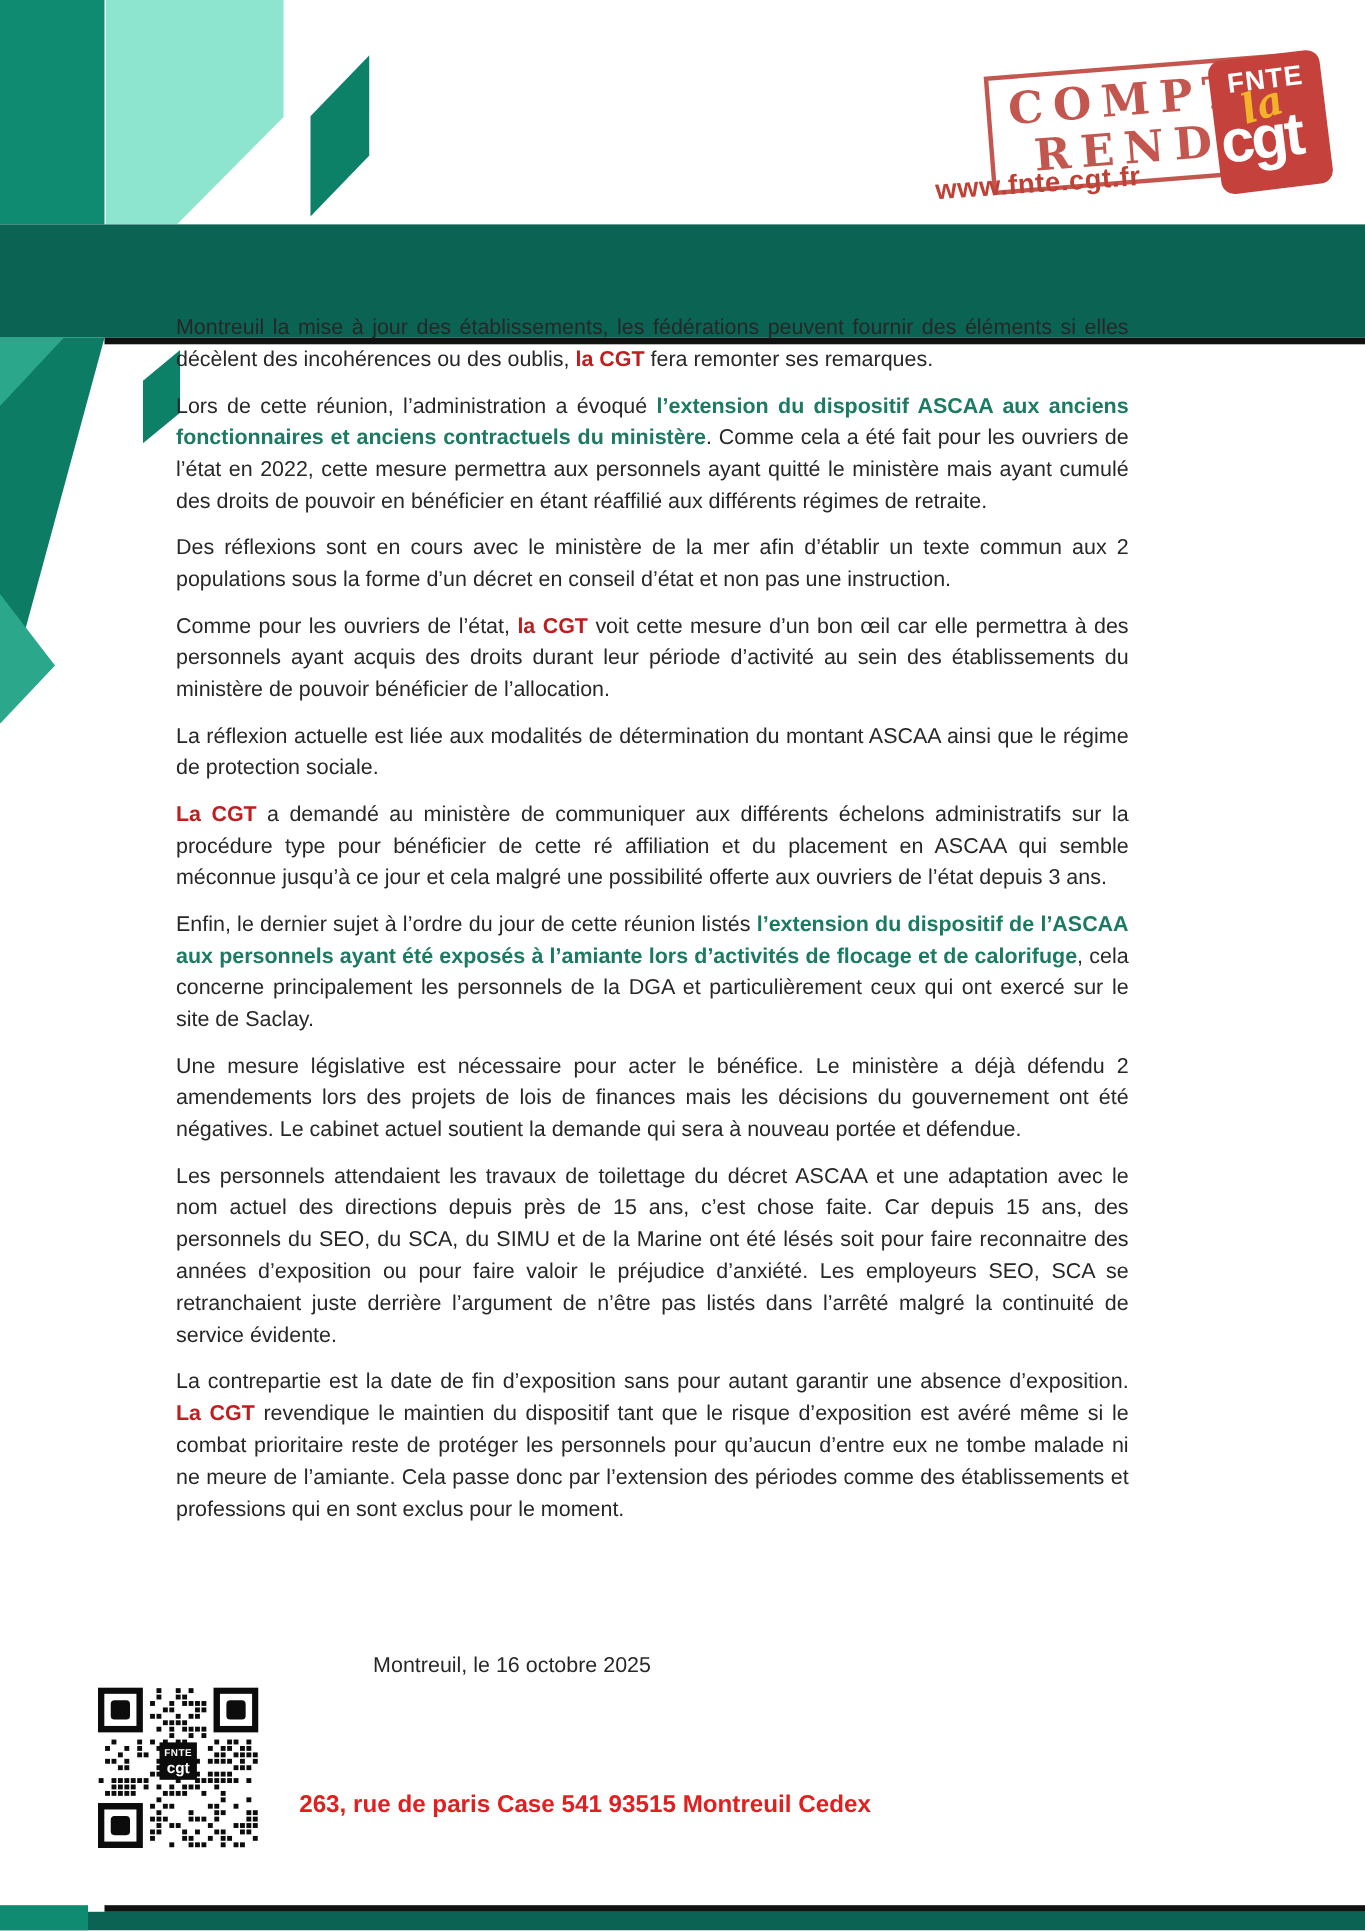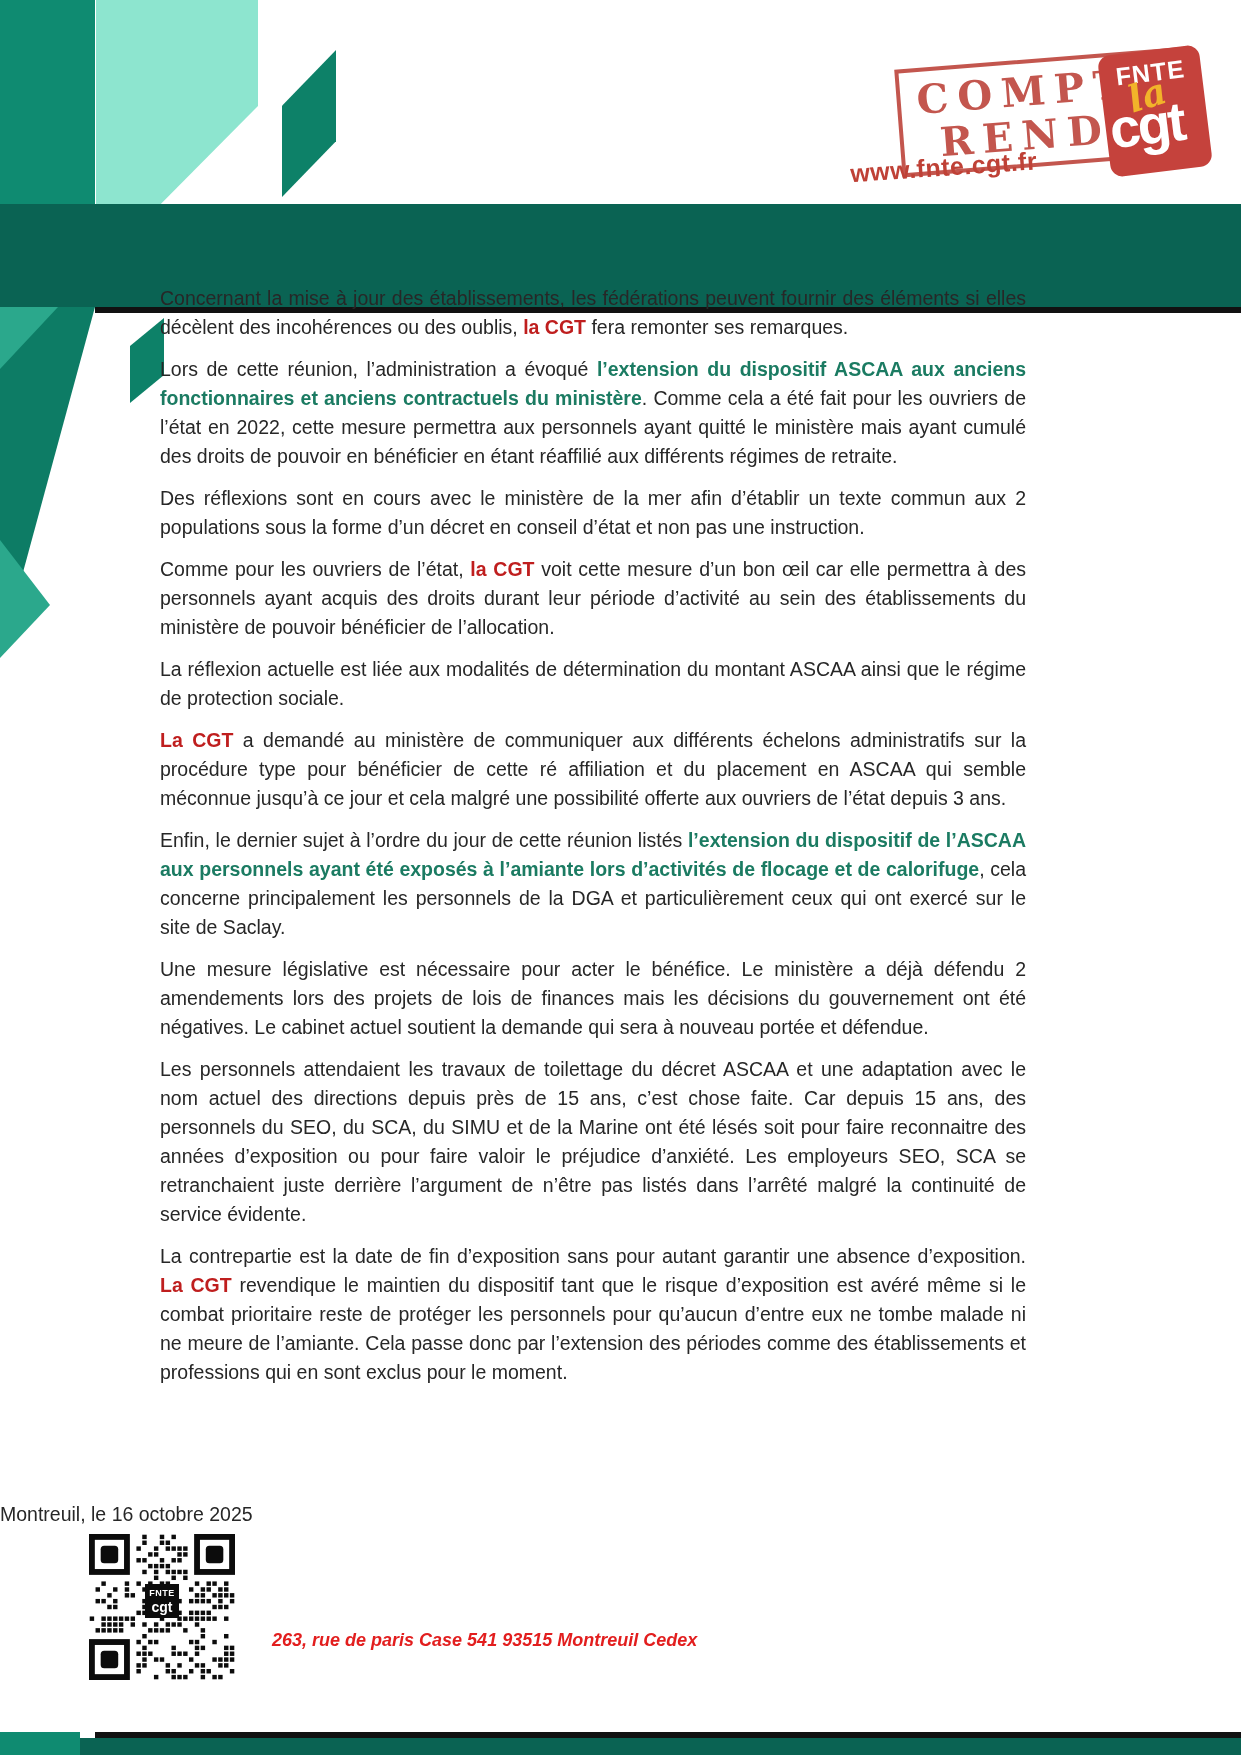--- a/index.html
+++ b/index.html
@@ -43,31 +43,31 @@
       font-weight:700;font-size:37px;transform:rotate(-10deg);}
   .fnte-cgt{position:absolute;top:44px;left:4px;width:140px;color:#fff;
       font-weight:900;font-size:55px;letter-spacing:-3px;line-height:60px;
       text-shadow:1px 0 #c5423c,-1px 0 #c5423c,0 1px #c5423c,0 -1px #c5423c;}
 
   
   .content{left:160px;top:284px;width:866px;}
   .content p{margin:0 0 13px 0;font-size:19.5px;line-height:29px;text-align:justify;}
   .run-red{color:#bf1e1e;font-weight:700;margin-top:44px;}
   .run-green{color:#1b7b62;font-weight:700;}
-  .dateline{left:0;top:1503px;width:931px;text-align:left;
+  .dateline{left:0;top:1503px;width:931px;text-align:center;
       font-size:19.5px;color:#272727;}
 
   
   .qr-box{left:83px;top:1528px;width:146px;height:146px;background:#fff;padding:6px;}
   .qr-logo{position:absolute;left:62px;top:56px;width:34px;height:34px;background:#0c0c0c;
       color:#fff;text-align:center;line-height:1;padding-top:5px;box-sizing:border-box;}
   .qr-logo .t1{font-size:9px;font-weight:700;letter-spacing:.5px;display:block;}
   .qr-logo .t2{font-size:14px;font-weight:900;display:block;margin-top:2px;}
-  .address{left:272px;top:1626px;color:#e21e1e;font-weight:700;font-size:18px;
-      line-height:28px;font-style:italic;}
+  .address{left:272px;top:1626px;color:#e21e1e;font-weight:700;font-size:22px;
+      line-height:28px;}
 </style>
 </head>
 <body>
 
 <div class="abs rect-left"></div>
 <div class="abs mint-shape"></div>
 <div class="abs para-top"></div>
 <div class="abs band-top"></div>
 <div class="abs strip-top"></div>
 <div class="abs wedge-left"></div>
@@ -83,21 +83,21 @@
   <div class="stamp-line">RENDU</div>
 </div>
 <div class="abs website">www.fnte.cgt.fr</div>
 <div class="abs fnte-logo">
   <span class="fnte-org">FNTE</span>
   <span class="fnte-la">la</span>
   <span class="fnte-cgt">cgt</span>
 </div>
 
 <div class="abs content">
-    <p><span>Concernant la mise à jour des établissements, les fédérations peuvent fournir des éléments si elles décèlent des incohérences ou des oublis, </span><span class="run-red">la CGT</span><span> fera remonter ses remarques.</span></p>
+    <p><span>Montreuil la mise à jour des établissements, les fédérations peuvent fournir des éléments si elles décèlent des incohérences ou des oublis, </span><span class="run-red">la CGT</span><span> fera remonter ses remarques.</span></p>
     <p><span>Lors de cette réunion, l’administration a évoqué </span><span class="run-green">l’extension du dispositif ASCAA aux anciens fonctionnaires et anciens contractuels du ministère</span><span>. Comme cela a été fait pour les ouvriers de l’état en 2022, cette mesure permettra aux personnels ayant quitté le ministère mais ayant cumulé des droits de pouvoir en bénéficier en étant réaffilié aux différents régimes de retraite.</span></p>
     <p><span>Des réflexions sont en cours avec le ministère de la mer afin d’établir un texte commun aux 2 populations sous la forme d’un décret en conseil d’état et non pas une instruction.</span></p>
     <p><span>Comme pour les ouvriers de l’état, </span><span class="run-red">la CGT</span><span> voit cette mesure d’un bon œil car elle permettra à des personnels ayant acquis des droits durant leur période d’activité au sein des établissements du ministère de pouvoir bénéficier de l’allocation.</span></p>
     <p><span>La réflexion actuelle est liée aux modalités de détermination du montant ASCAA ainsi que le régime de protection sociale.</span></p>
     <p><span class="run-red">La CGT</span><span> a demandé au ministère de communiquer aux différents échelons administratifs sur la procédure type pour bénéficier de cette ré affiliation et du placement en ASCAA qui semble méconnue jusqu’à ce jour et cela malgré une possibilité offerte aux ouvriers de l’état depuis 3 ans.</span></p>
     <p><span>Enfin, le dernier sujet à l’ordre du jour de cette réunion listés </span><span class="run-green">l’extension du dispositif de l’ASCAA aux personnels ayant été exposés à l’amiante lors d’activités de flocage et de calorifuge</span><span>, cela concerne principalement les personnels de la DGA et particulièrement ceux qui ont exercé sur le site de Saclay.</span></p>
     <p><span>Une mesure législative est nécessaire pour acter le bénéfice. Le ministère a déjà défendu 2 amendements lors des projets de lois de finances mais les décisions du gouvernement ont été négatives. Le cabinet actuel soutient la demande qui sera à nouveau portée et défendue.</span></p>
     <p><span>Les personnels attendaient les travaux de toilettage du décret ASCAA et une adaptation avec le nom actuel des directions depuis près de 15 ans, c’est chose faite. Car depuis 15 ans, des personnels du SEO, du SCA, du SIMU et de la Marine ont été lésés soit pour faire reconnaitre des années d’exposition ou pour faire valoir le préjudice d’anxiété. Les employeurs SEO, SCA se retranchaient juste derrière l’argument de n’être pas listés dans l’arrêté malgré la continuité de service évidente.</span></p>
     <p><span>La contrepartie est la date de fin d’exposition sans pour autant garantir une absence d’exposition. </span><span class="run-red">La CGT</span><span> revendique le maintien du dispositif tant que le risque d’exposition est avéré même si le combat prioritaire reste de protéger les personnels pour qu’aucun d’entre eux ne tombe malade ni ne meure de l’amiante. Cela passe donc par l’extension des périodes comme des établissements et professions qui en sont exclus pour le moment.</span></p>
   </div>

